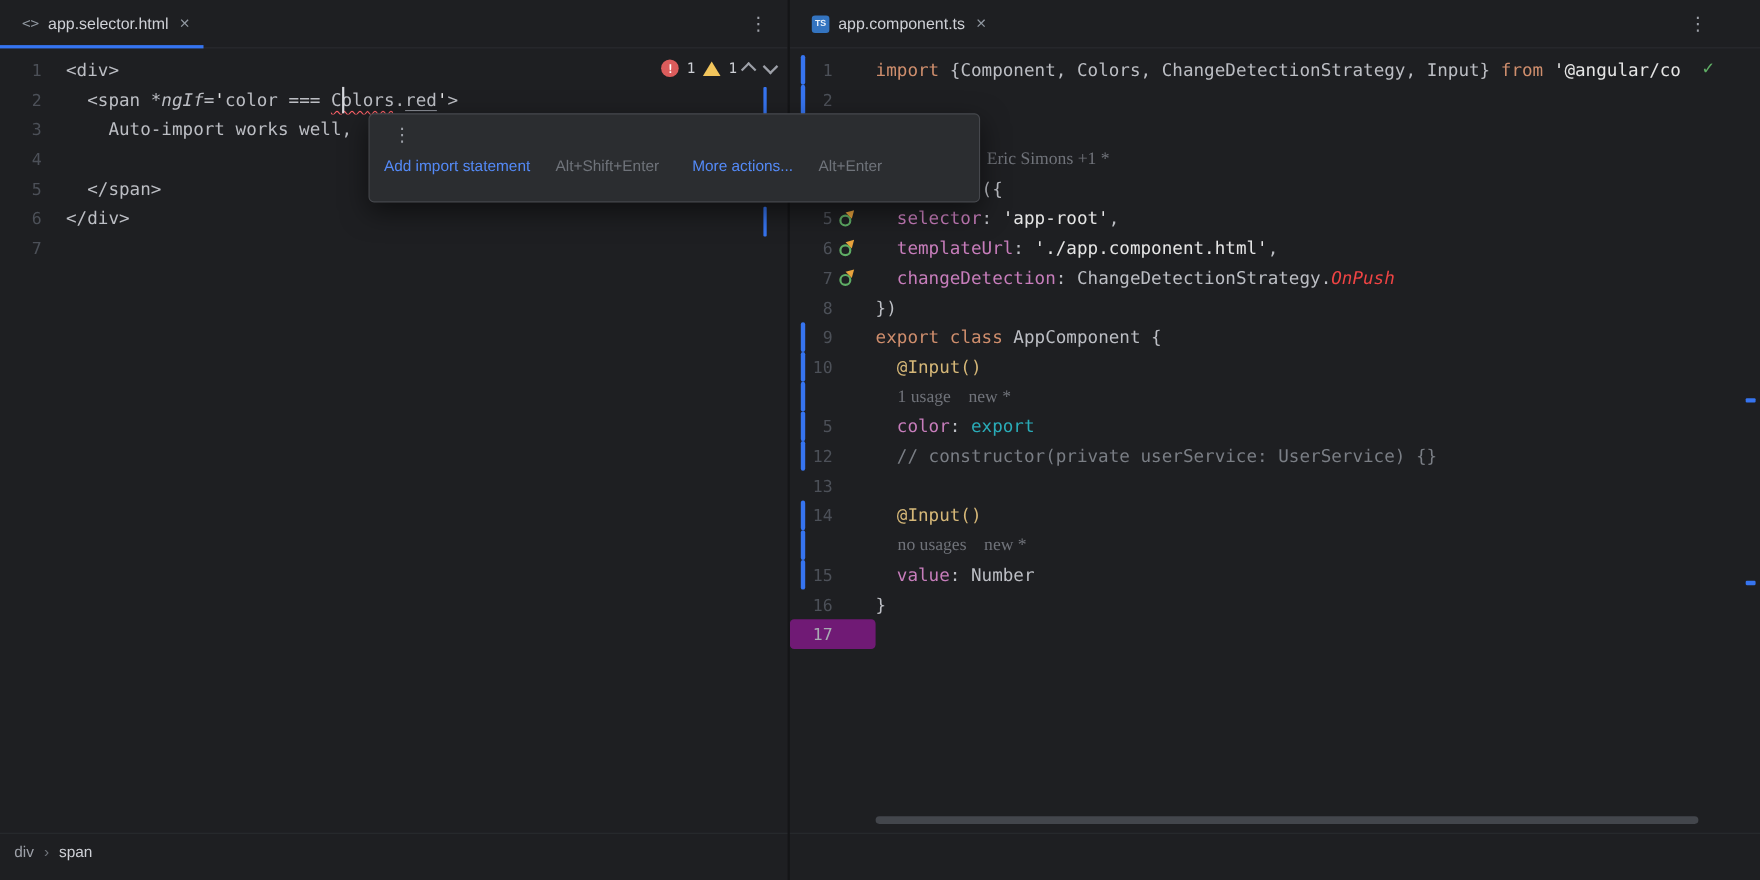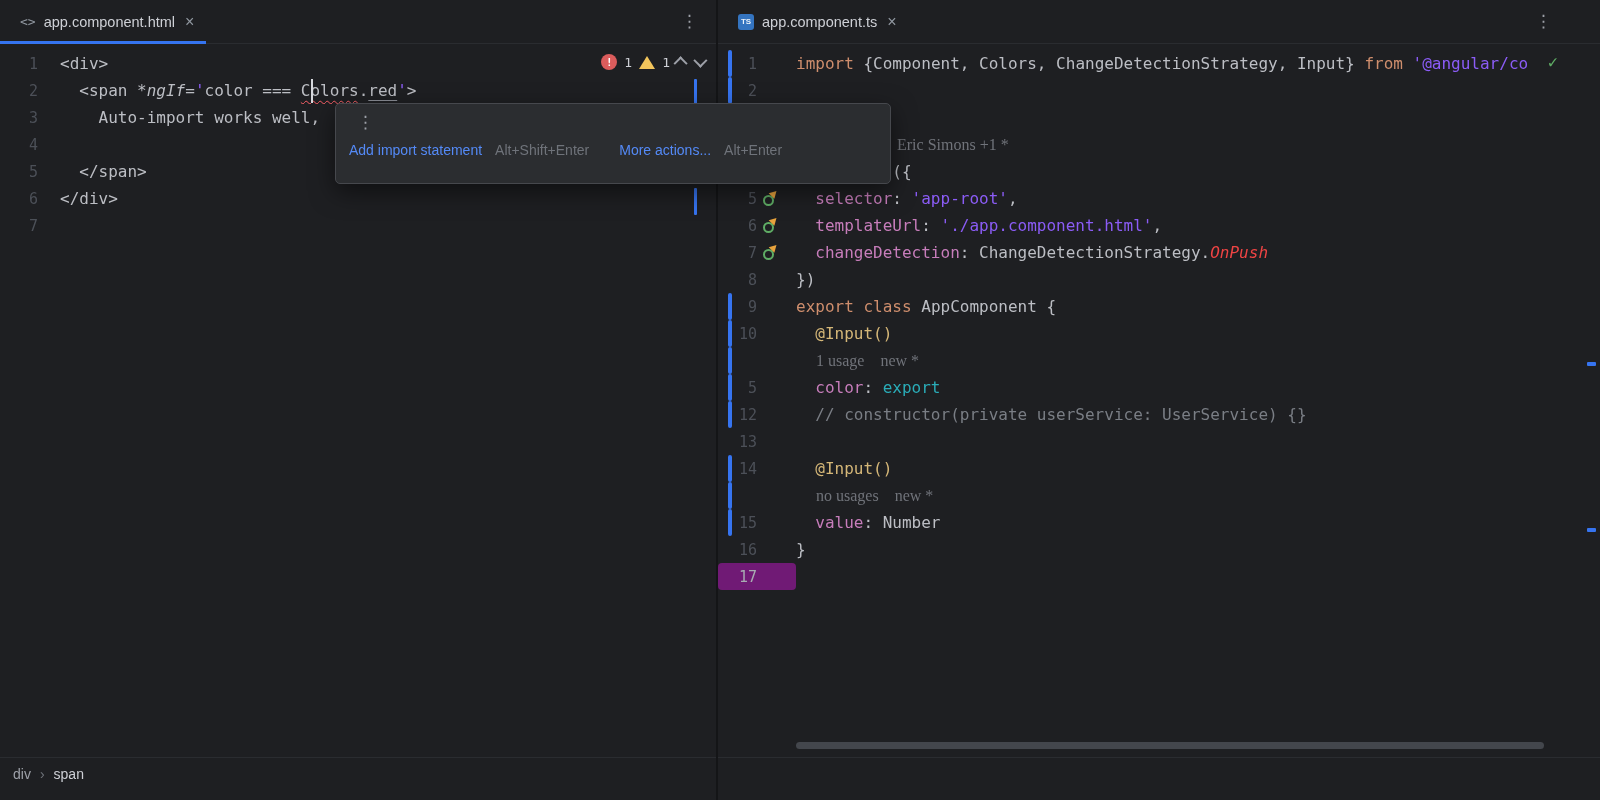--- a/index.html
+++ b/index.html
@@ -35,21 +35,21 @@
   .chbar{position:absolute;left:10px;top:0;bottom:0;width:4px;background:#3674f0;border-radius:2px}
   .ngicon{position:relative;width:17px;height:17px;display:inline-block;margin-left:5px}
   .ngicon::before{content:"";position:absolute;left:1px;top:5px;width:7px;height:7px;border:2px solid #5fad65;border-radius:50%}
   .ngicon::after{content:"";position:absolute;right:1px;top:0;width:0;height:0;border-left:4px solid transparent;border-right:4px solid transparent;border-bottom:7px solid #e8a33d;transform:rotate(45deg)}
   .code{margin:0;flex:1;white-space:pre;line-height:27px;height:27px;font-family:inherit;font-size:inherit;overflow:hidden}
   .hintrow{font-family:Liberation Serif, serif;font-size:16px;line-height:27px}
 
   
   .d{color:#bcbec4}
   .kw{color:#cf8e6d}
-  .str{color:#8b5cf6}
+  .str{color:#e5e5e5}
   .prop{color:#c77dbb}
   .cmt{color:#7a7e85}
   .deco{color:#d5b778}
   .typ{color:#2aacb8}
   .enum{color:#ef4444;font-style:italic}
   .hint{color:#70737a}
   .i{font-style:italic}
   .err{text-decoration:underline;text-decoration-style:wavy;text-decoration-color:#fa5f66;text-decoration-thickness:1px;text-underline-offset:4px}
   .und{text-decoration:underline;text-decoration-color:#8a8e95;text-underline-offset:4px}
 
@@ -74,39 +74,39 @@
   .sm1{top:318px}
   .sm2{top:484px}
 
   
   .popup{position:absolute;left:335px;top:103px;width:556px;height:81px;background:#2b2d30;border:1px solid #46484d;border-radius:5px;box-shadow:0 8px 24px rgba(0,0,0,.5);z-index:50;box-sizing:border-box}
   .popup-head{display:flex;align-items:center;padding:10px 14px 0 13px}
   .popup-title{font-size:15px;color:#dfe1e5;flex:1}
   .popup .kebab{padding-right:0;margin-left:8px}
   .popup-actions{display:flex;align-items:center;padding:11px 14px 0 13px;font-size:14px}
   .link{color:#548af7;cursor:pointer}
-  .sc{color:#6f737a;margin-left:13px}
+  .sc{color:#6f737a;margin-left:23px}
   .more{margin-left:30px}
 
   
   .breadcrumbs{position:absolute;left:0;right:0;top:757px;height:43px;border-top:1px solid #2a2c30;display:flex;align-items:flex-start;padding:8px 0 0 13px;gap:9px;font-size:14px;background:#1e1f22;box-sizing:border-box}
   .bc{color:#9da0a8;cursor:pointer}
   .bc.curbc{color:#ced0d6}
   .bc-sep{color:#6f737a}
 </style>
 </head>
 <body>
 
 <div class="ide">
 
   <div class="pane pane-left">
     <div class="tabbar">
       <div class="tab active">
         <span class="tab-ficon">&lt;&gt;</span>
-        <span class="tab-label">app.component.html</span>
+        <span class="tab-label">app.selector.html</span>
         <span class="tab-close">×</span>
       </div>
       <span class="kebab">⋮</span>
     </div>
     <div class="editor">
       <div class="lines" id="left-lines">
           <div class="row">
             <div class="gutter">
               <span class="lnum">1</span>
             </div>

